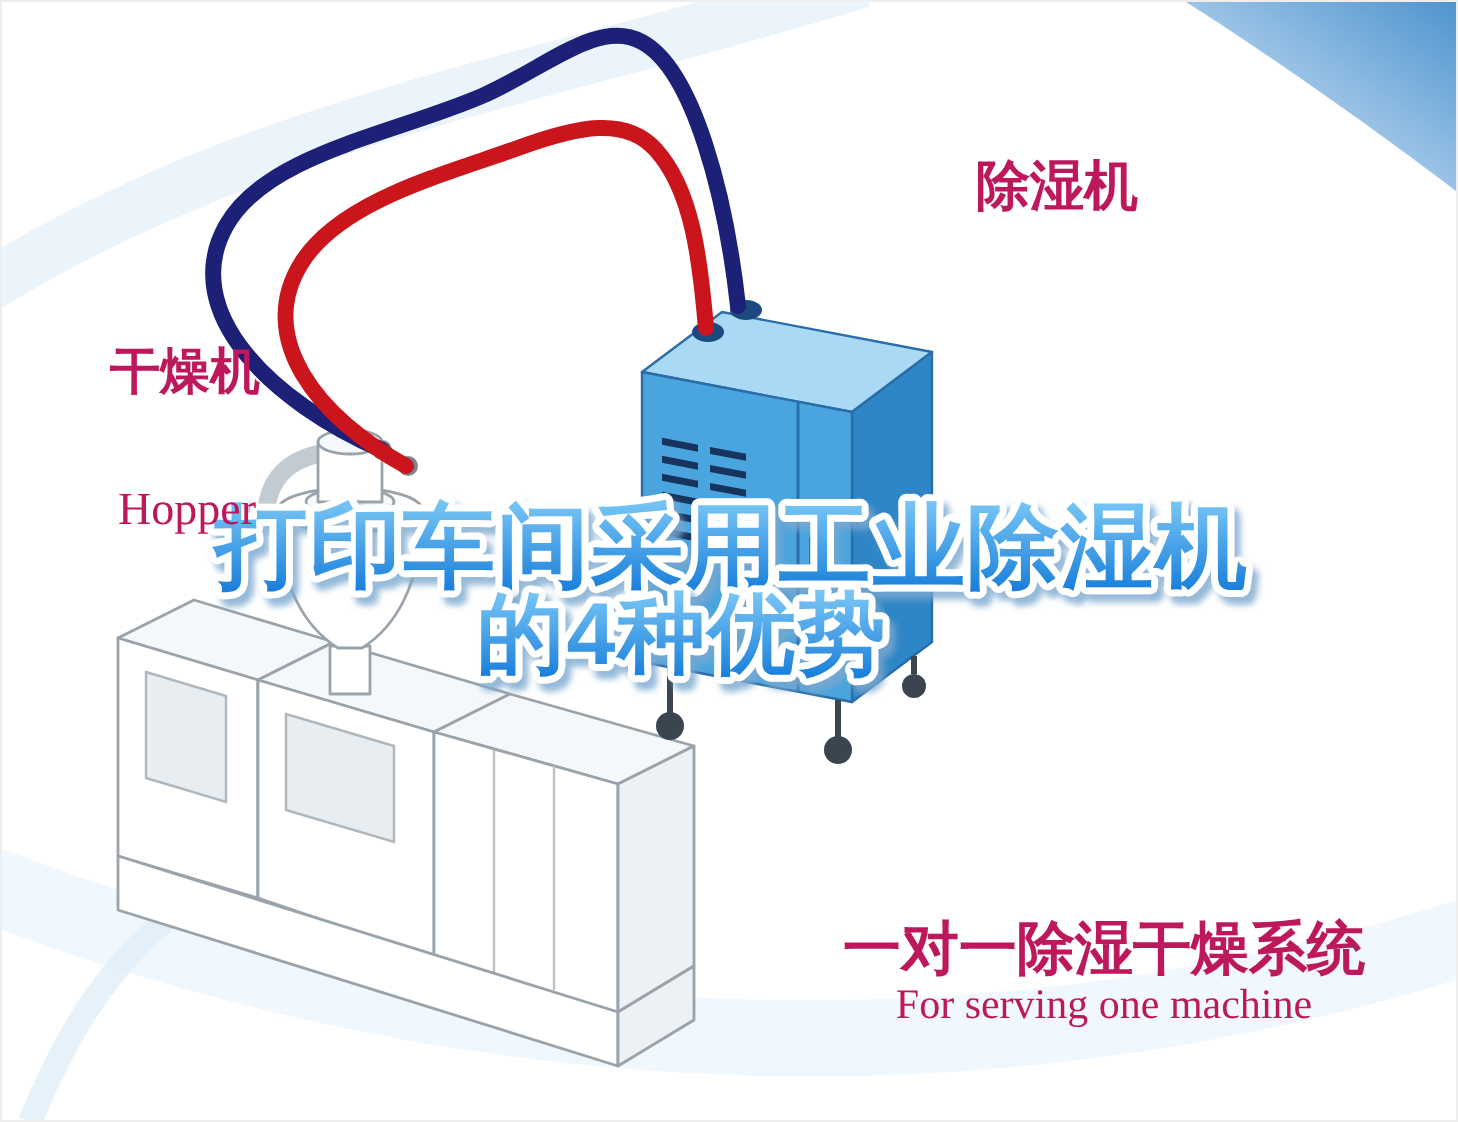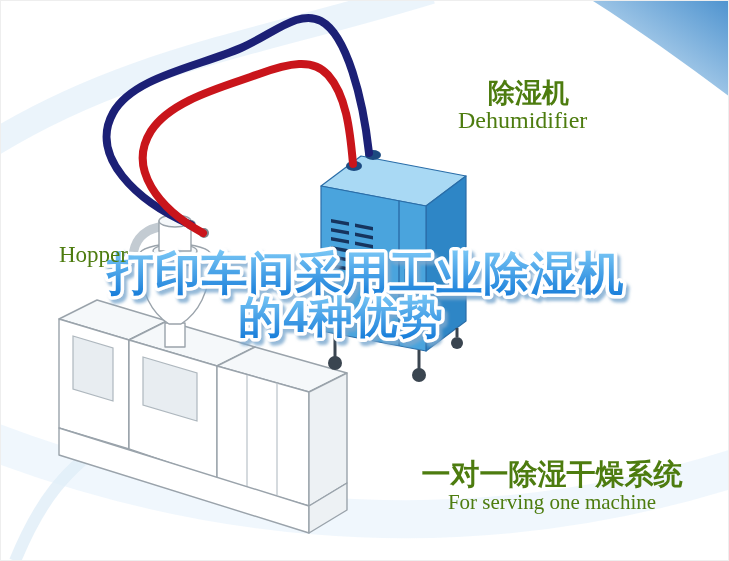--- a/index.html
+++ b/index.html
@@ -2,21 +2,21 @@
 <html><head>
 <meta charset="utf-8">
 <style>
   html,body { margin:0; padding:0; background:#ffffff; }
   .stage {
     position:relative; width:729px; height:561px; overflow:hidden;
     background:#ffffff; font-family:"Liberation Sans", sans-serif;
     border:1px solid #eeeeee; box-sizing:border-box;
   }
   .stage svg { position:absolute; left:0; top:0; }
-  .lbl { position:absolute; color:#4d7c0f; white-space:nowrap; }
+  .lbl { position:absolute; color:#be185d; white-space:nowrap; }
   .lbl-cn { font-family:"Liberation Sans", sans-serif; font-weight:bold; }
   .lbl-en { font-family:"Liberation Serif", serif; }
   .hopper-cn { left:54px; top:168px; font-size:25px; }
   .hopper-en { left:58px; top:199px; font-size:23px;margin-top:42px; }
   .dehu-cn   { left:487px; top:74px; font-size:27px; }
   .dehu-en   { left:457px; top:106px; font-size:24px; }
   .cap-cn { left:405px; top:454px; width:292px; text-align:center; font-size:29px; }
   .cap-en { left:405px; top:489px; width:292px; text-align:center; font-size:21px; }
 
   
@@ -135,20 +135,20 @@
       <ellipse cx="372" cy="154" rx="8" ry="5" fill="#1c4a80"></ellipse>
     </g>
 
     <path class="pipe-navy" d="M 190 224 C 135 200, 88 155, 112 112 C 132 76, 196 66, 240 47 C 272 33, 298 8, 320 20 C 346 34, 362 98, 368 152"></path>
     <path class="pipe-red" d="M 202 232 C 158 208, 126 168, 150 130 C 170 99, 222 86, 258 73 C 288 62, 312 57, 327 74 C 345 94, 349 128, 352 163"></path>
 
     <text x="365" y="288" text-anchor="middle" font-size="46" letter-spacing="1" class="title-text" fill="url(#titleGrad)" stroke-width="7" filter="url(#titleShadow)">打印车间采用工业除湿机</text>
     <text x="340" y="331" text-anchor="middle" font-size="44" letter-spacing="1" class="title-text" fill="url(#titleGrad)" stroke-width="7" filter="url(#titleShadow)">的4种优势</text>
   </svg>
 
+  <div class="lbl lbl-cn hopper-cn">干燥机</div>
   <div class="lbl lbl-en hopper-en">Hopper</div>
   <div class="lbl lbl-cn dehu-cn">除湿机</div>
-  <div class="lbl lbl-en dehu-en">Dehumidifier</div>
 
   <div class="lbl lbl-cn cap-cn">一对一除湿干燥系统</div>
   <div class="lbl lbl-en cap-en">For serving one machine</div>
 
 </div>
 
 </body></html>

